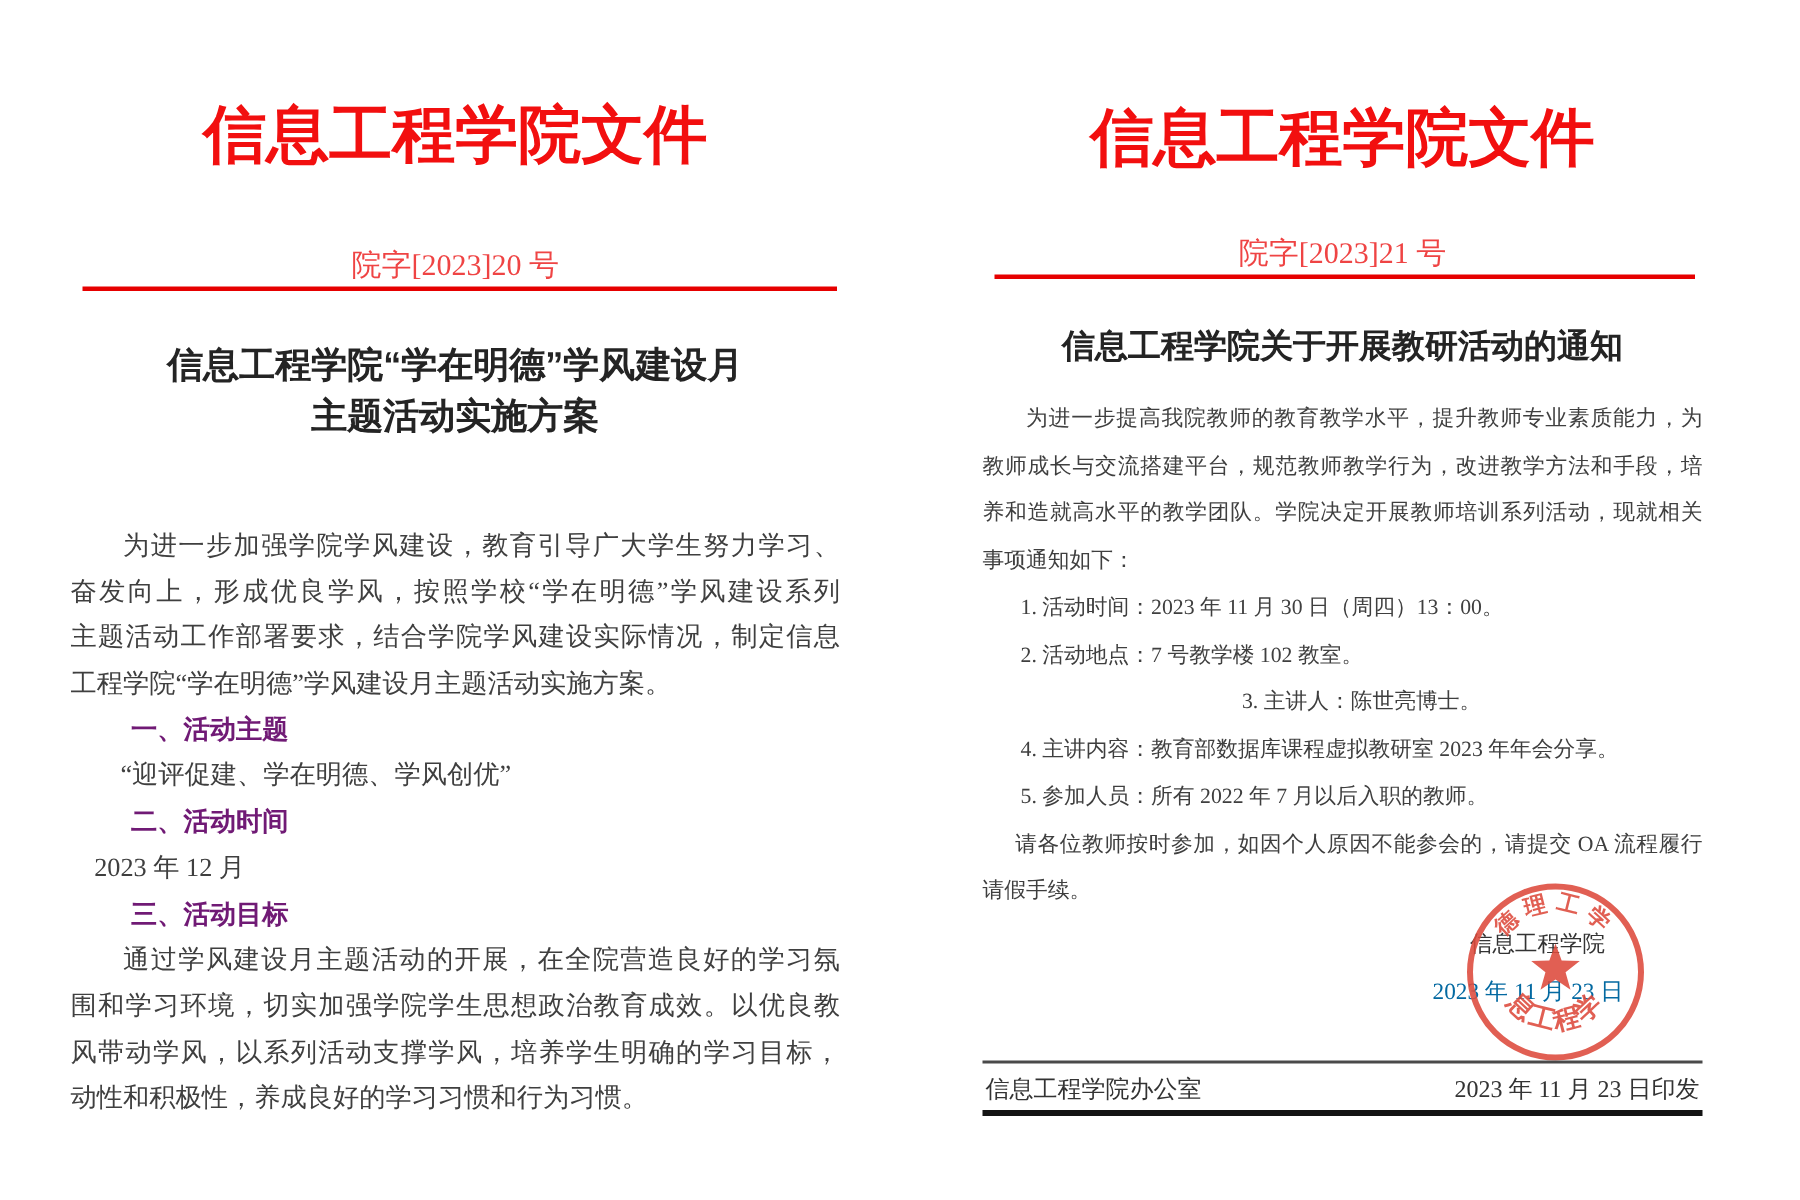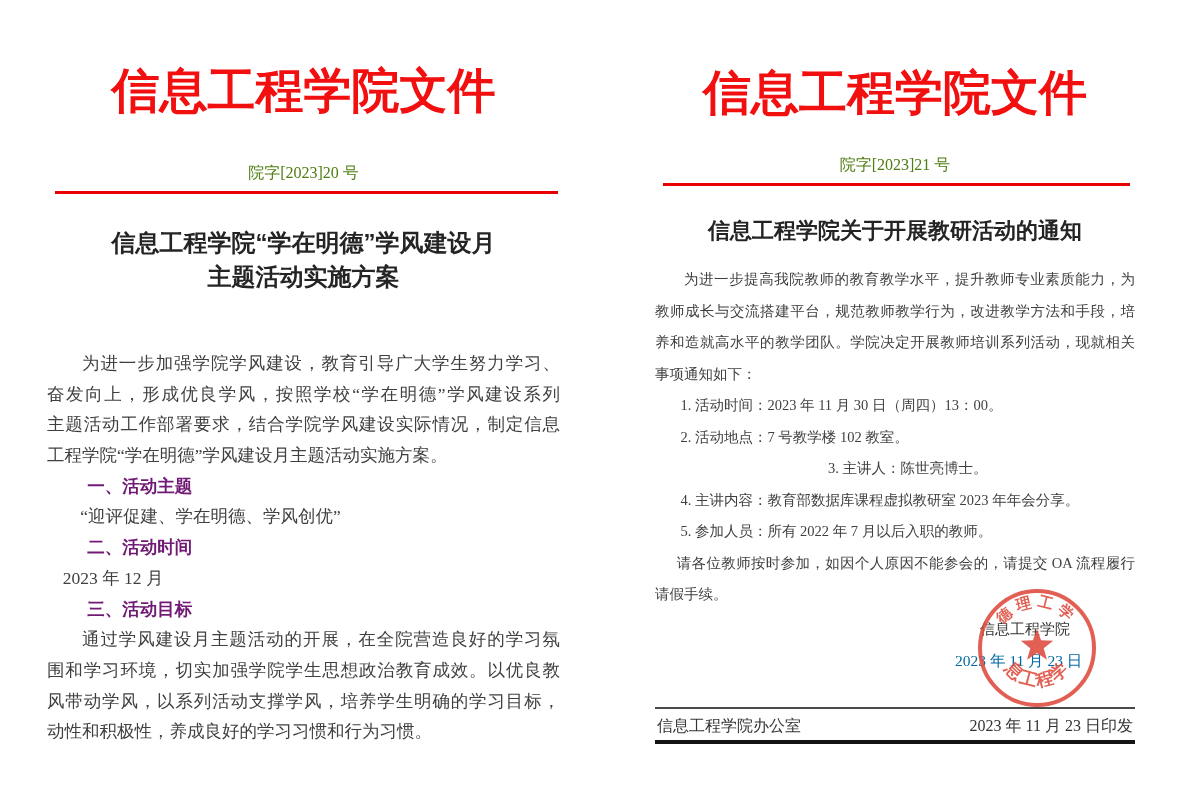--- a/index.html
+++ b/index.html
@@ -8,30 +8,30 @@
     background:#ffffff;
     font-family:"Liberation Serif","DejaVu Serif",serif;
     color:#3f3f3f;
   }
   .page{position:absolute;top:0;height:800px;}
   .page-left{left:47px;width:513px;}
   .page-right{left:655px;width:480px;}
 
   .banner{
     position:absolute;left:0;width:100%;text-align:center;
-    font-weight:700;color:#f20f0f;font-size:48px;line-height:58px;
+    font-weight:700;color:#f20f0f;font-size:42px;line-height:58px;
     letter-spacing:0px;
     font-family:"Liberation Serif","DejaVu Serif",serif;
   }
   .page-left .banner{top:62px;}
   .page-right .banner{top:64px;}
 
   .docnum{
     position:absolute;left:0;width:100%;text-align:center;
-    font-size:16px;color:#4d7c0f;
+    font-size:20px;color:#ef4444;
   }
   .page-left .docnum{top:163px;}
   .page-right .docnum{top:155px;}
 
   .rule{
     position:absolute;left:8px;height:3px;background:#e60000;
   }
   .page-left .rule{top:191px;width:503px;}
   .page-right .rule{top:183px;width:467px;}
 

